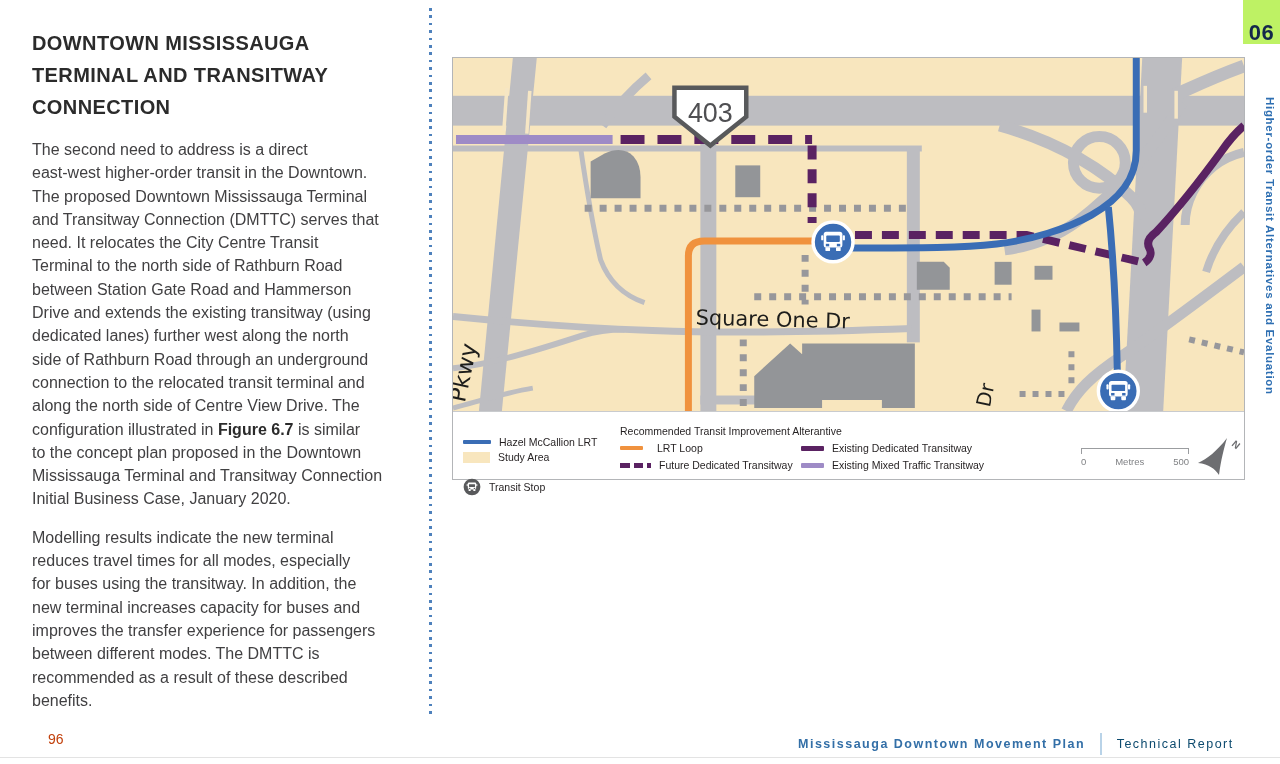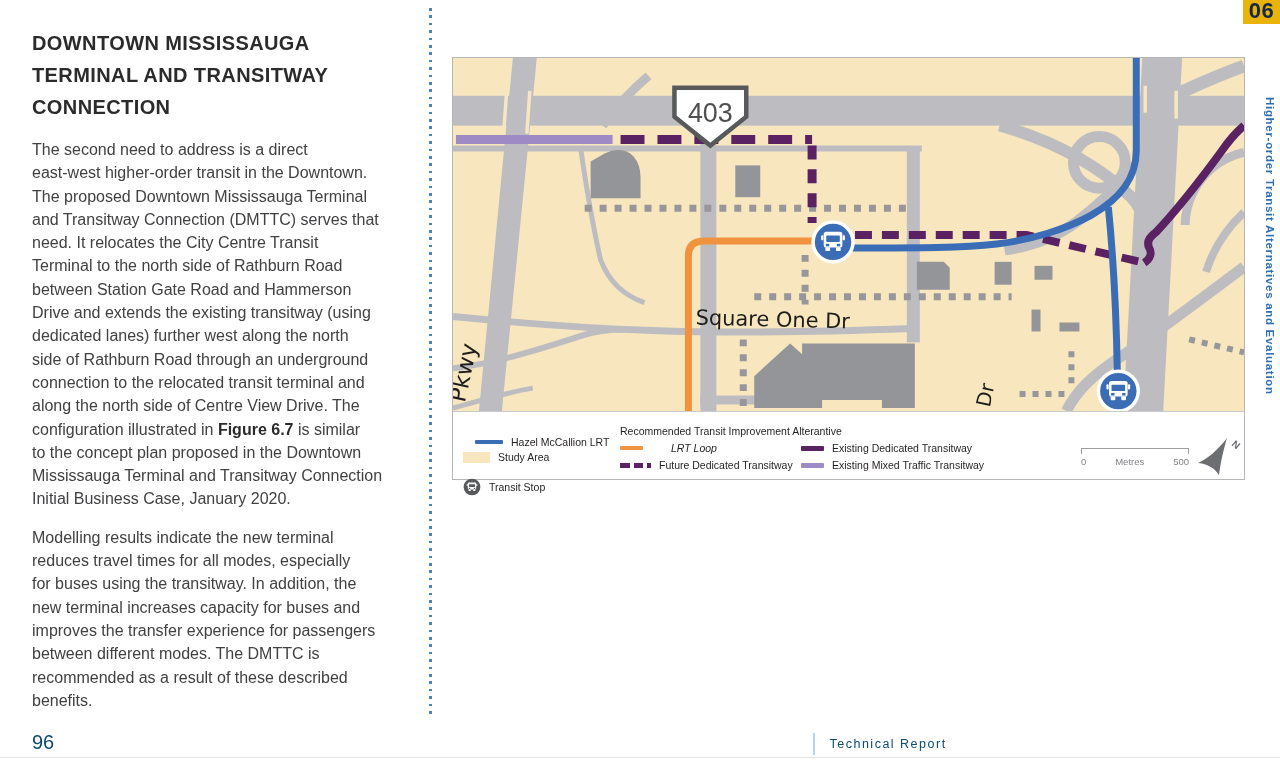--- a/index.html
+++ b/index.html
@@ -44,30 +44,30 @@
   .sw-line { width:28px; height:4.5px; border-radius:1px; }
   .sw-dashes { display:flex; gap:4px; align-items:center; }
   .sw-dashes i { display:block; height:5px; background:#5a2262; }
   .lg-header { position:absolute; font-size:10.5px; color:#231f20; }
   .scalebar { position:absolute; left:628px; top:36px; width:108px; color:#808285; }
   .scalebar .bar { height:6px; border-left:1.5px solid #9b9da0; border-right:1.5px solid #9b9da0; border-top:1.5px solid #9b9da0; }
   .scalebar .lbls { display:flex; justify-content:space-between; font-size:9.5px; margin-top:2px; }
   .north { position:absolute; left:742px; top:22px; }
   
   .chapter-badge {
-    position:absolute; right:0; top:0; width:37px; height:24px; background:#eab308;
-    display:flex; justify-content:center; align-items:center; overflow:hidden;
+    position:absolute; right:0; top:0; width:37px; height:44px; background:#bef264;
+    display:flex; justify-content:center; align-items:flex-end; overflow:hidden;
   }
   .chapter-badge span { font-size:22px; font-weight:bold; color:#14284b; line-height:1; margin-top:-3px; letter-spacing:.5px; }
   .chapter-title {
     position:absolute; right:4px; top:97px; writing-mode:vertical-rl;
     font-size:11.5px; font-weight:bold; color:#2e6fb2; letter-spacing:.7px; white-space:nowrap;
   }
   
-  .page-number { position:absolute; left:32px; top:731px; font-size:20px; color:#0c4a6e; }
+  .page-number { position:absolute; left:48px; top:731px; font-size:14px; color:#c2410c; }
   .footer-right { position:absolute; left:798px; top:731px; height:26px; display:flex; align-items:center; }
   .footer-doc { font-size:12.5px; font-weight:bold; letter-spacing:1.5px; color:#336fa7; }
   .footer-sep { width:1.5px; height:22px; background:#b9d3e8; margin:0 15px; }
   .footer-report { font-size:12.5px; letter-spacing:1.5px; color:#0c4a6e; }
   .page-edge { position:absolute; left:0; right:0; top:757px; border-top:1px solid #e3e3e3; }
   .map-label { font-family:"DejaVu Sans", sans-serif; fill:#1d1d1b; }
 </style>
 </head>
 <body>
 
@@ -201,36 +201,36 @@
       <text class="map-label" x="243" y="268" font-size="21" transform="rotate(1.5 243 268)">Square One Dr</text>
       <text class="map-label" transform="translate(18,318) rotate(-78)" text-anchor="middle" font-size="23">Pkwy</text>
       <text class="map-label" transform="translate(538,352) rotate(-78)" font-size="20">Dr</text>
     </svg>
 
     <div class="legend">
       <div class="lg-item" style="left:10px; top:11px;margin-top:28px;">
         <span class="sw sw-study"></span>
         <span>Study Area</span>
       </div>
-      <div class="lg-item" style="left:22px; top:24px;justify-content:center;">
+      <div class="lg-item" style="left:10px; top:24px;justify-content:center;">
         <span class="sw sw-line" style="background:#3a6db5;"></span>
         <span>Hazel McCallion LRT</span>
       </div>
       <div class="lg-item" style="left:10px; top:42px;margin-top:24px;">
         <svg width="18" height="18" viewBox="-10 -10 20 20" color="#58595b">
           <circle r="9.3" fill="#58595b"></circle>
           <use href="#bus" transform="scale(0.42)"></use>
         </svg>
         <span>Transit Stop</span>
       </div>
 
       <div class="lg-header" style="left:167px; top:13px;">Recommended Transit Improvement Alterantive</div>
       <div class="lg-item" style="left:167px; top:30px;">
         <span class="sw sw-line" style="width:23px; background:#f0923e;"></span>
-        <span style="margin-left:20px;font-style:italic;">LRT Loop</span>
+        <span style="margin-left:6px;">LRT Loop</span>
       </div>
       <div class="lg-item" style="left:167px; top:47px;">
         <span class="sw sw-dashes">
             <i style="width:10px;"></i>
             <i style="width:9px;"></i>
             <i style="width:4px;"></i>
           </span>
         <span>Future Dedicated Transitway</span>
       </div>
 
@@ -259,18 +259,19 @@
     </div>
   </div>
 
   <div class="chapter-badge">
     <span>06</span>
   </div>
   <div class="chapter-title">Higher-order Transit Alternatives and Evaluation</div>
 
   <div class="page-number">96</div>
   <div class="footer-right">
+    <span class="footer-doc">Mississauga Downtown Movement Plan</span>
     <span class="footer-sep"></span>
     <span class="footer-report">Technical Report</span>
   </div>
   <div class="page-edge"></div>
 
 </div>
 
 </body></html>

